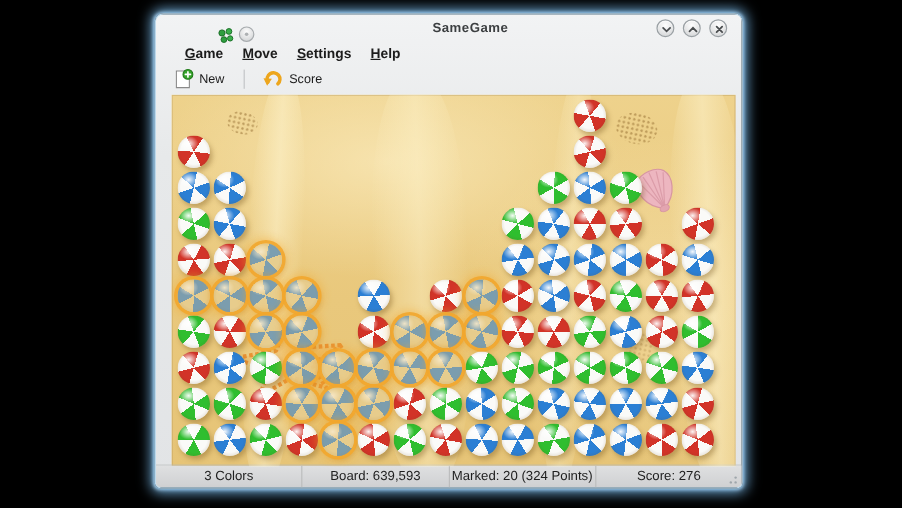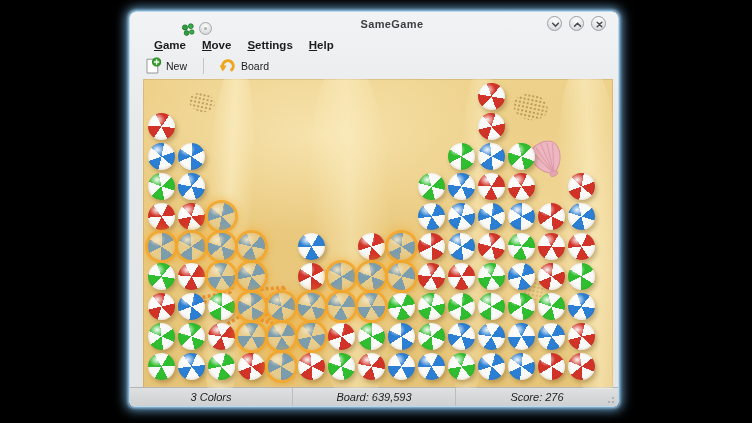--- a/index.html
+++ b/index.html
@@ -62,21 +62,21 @@
   .ball.marked{--w:#e6d099;opacity:.93;
     box-shadow:0 0 0 3px #f2a72e,0 0 8px 4px rgba(242,167,46,.55),2px 3px 4px rgba(110,75,20,.25);}
   .ball.marked::after{content:"";position:absolute;inset:0;border-radius:50%;
     background:rgba(233,200,124,.38);}
 
   
   .statusbar{position:absolute;left:0;right:0;bottom:0;height:19px;display:flex;
     background:linear-gradient(#dfe0e1,#cfd0d2);border-top:1px solid #b4b5b6;
     border-radius:0 0 4px 4px;}
   .scell{flex:1;display:flex;align-items:center;justify-content:center;
-    font-size:11px;color:#1e1e1e;font-style:italic;}
+    font-size:11px;color:#1e1e1e;}
   .scell + .scell{border-left:1px solid #bcbdbe;}
   .grip{position:absolute;right:4px;bottom:3px;width:10px;height:10px;}
   .grip i{position:absolute;width:2px;height:2px;border-radius:50%;background:#9fa6ab;}
 </style>
 </head>
 <body>
 
 <div class="screen">
   <div class="window">
 
@@ -122,21 +122,21 @@
           <path d="M12.6 2.9 v4.2 M10.5 5 h4.2" stroke="#ffffff" stroke-width="1.4" stroke-linecap="round"></path>
         </svg>
         <span>New</span>
       </div>
       <div class="tsep"></div>
       <div class="tbtn">
         <svg width="19" height="17" viewBox="0 0 19 17">
           <path d="M13.6 11.8 A5.3 5.3 0 1 0 5.2 10.4" fill="none" stroke="#eda61d" stroke-width="3" stroke-linecap="round"></path>
           <polygon points="1.6,7.2 8.6,7.6 4.6,13.4" fill="#eda61d"></polygon>
         </svg>
-        <span>Board</span>
+        <span>Score</span>
       </div>
     </div>
 
     <div class="board" id="board">
       <div class="band" style="left:62px;width:46px;transform:rotate(3deg)"></div>
       <div class="band" style="left:168px;width:80px;transform:rotate(-2deg);opacity:.8"></div>
       <div class="band" style="left:312px;width:38px;transform:rotate(3deg);opacity:.7"></div>
       <div class="band" style="left:418px;width:64px;transform:rotate(-3deg)"></div>
 
       <div class="speckle" style="left:46px;top:14px;width:26px;height:19px"></div>
@@ -251,20 +251,21 @@
           <div class="ball" style="left: 334.5px; top: 274px; --c: #2b7fd4; --rot: 16deg;"></div>
           <div class="ball" style="left: 364.5px; top: 274px; --c: #2b7fd4; --rot: 69deg;"></div>
           <div class="ball" style="left: 394.5px; top: 274px; --c: #d23328; --rot: 122deg;"></div>
           <div class="ball" style="left: 424.5px; top: 274px; --c: #d23328; --rot: 175deg;"></div>
         </div>
     </div>
 
     <div class="statusbar">
       <div class="scell">3 Colors</div>
       <div class="scell">Board: 639,593</div>
+      <div class="scell">Marked: 20 (324 Points)</div>
       <div class="scell">Score: 276</div>
       <div class="grip">
         <i style="right:0;bottom:0"></i>
           <i style="right:4px;bottom:0"></i>
           <i style="right:0;bottom:4px"></i>
       </div>
     </div>
 
   </div>
 </div>

